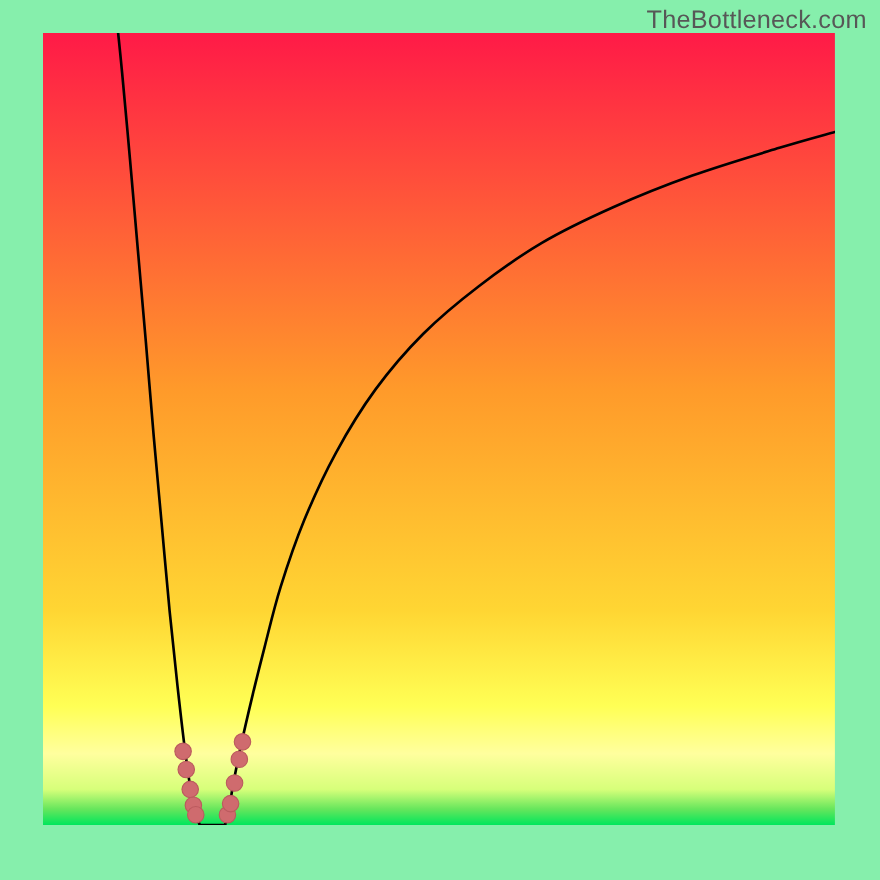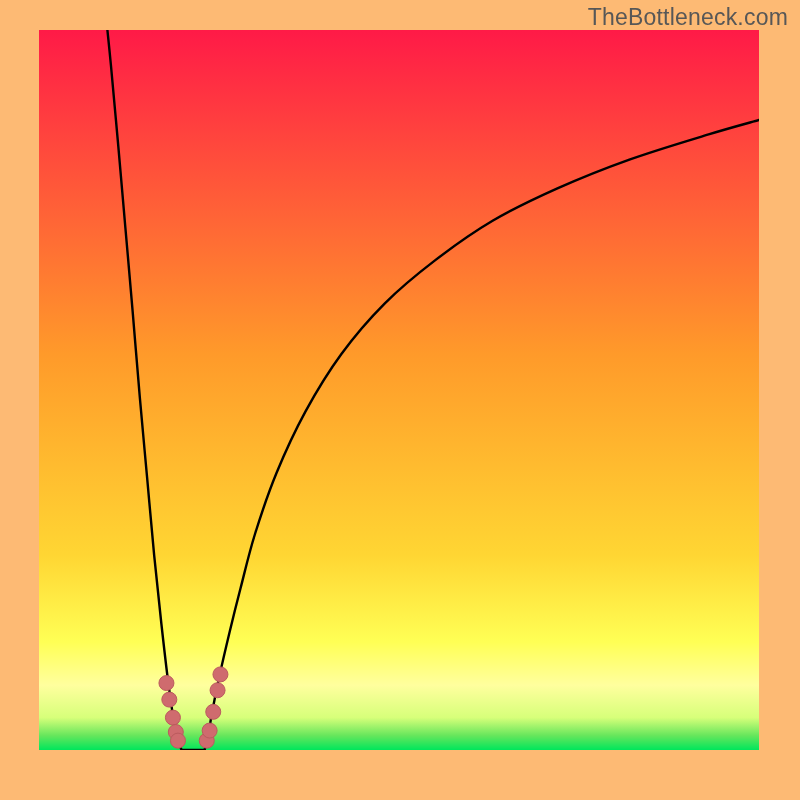--- a/index.html
+++ b/index.html
@@ -35,21 +35,21 @@
   }
   .plot-svg {
     display: block;
     width: 720px;
     height: 720px;
   }
 </style>
 </head>
 <body>
 
-<div class="frame" style="background: #fdba74;">
+<div class="frame" style="background: #86efac;">
   <div class="attribution">TheBottleneck.com</div>
   <div class="plot-area">
     <svg class="plot-svg" viewBox="0 0 720 720" preserveAspectRatio="none">
       <defs>
         <linearGradient id="bg-grad" x1="0" y1="0" x2="0" y2="1">
           <stop id="g-stop-0" offset="0%" stop-color="#ff1a47"></stop>
           <stop id="g-stop-1" offset="45%" stop-color="#ff9a2a"></stop>
           <stop id="g-stop-2" offset="73%" stop-color="#ffd633"></stop>
           <stop id="g-stop-3" offset="85%" stop-color="#ffff55"></stop>
           <stop id="g-stop-4" offset="91%" stop-color="#ffff9e"></stop>

